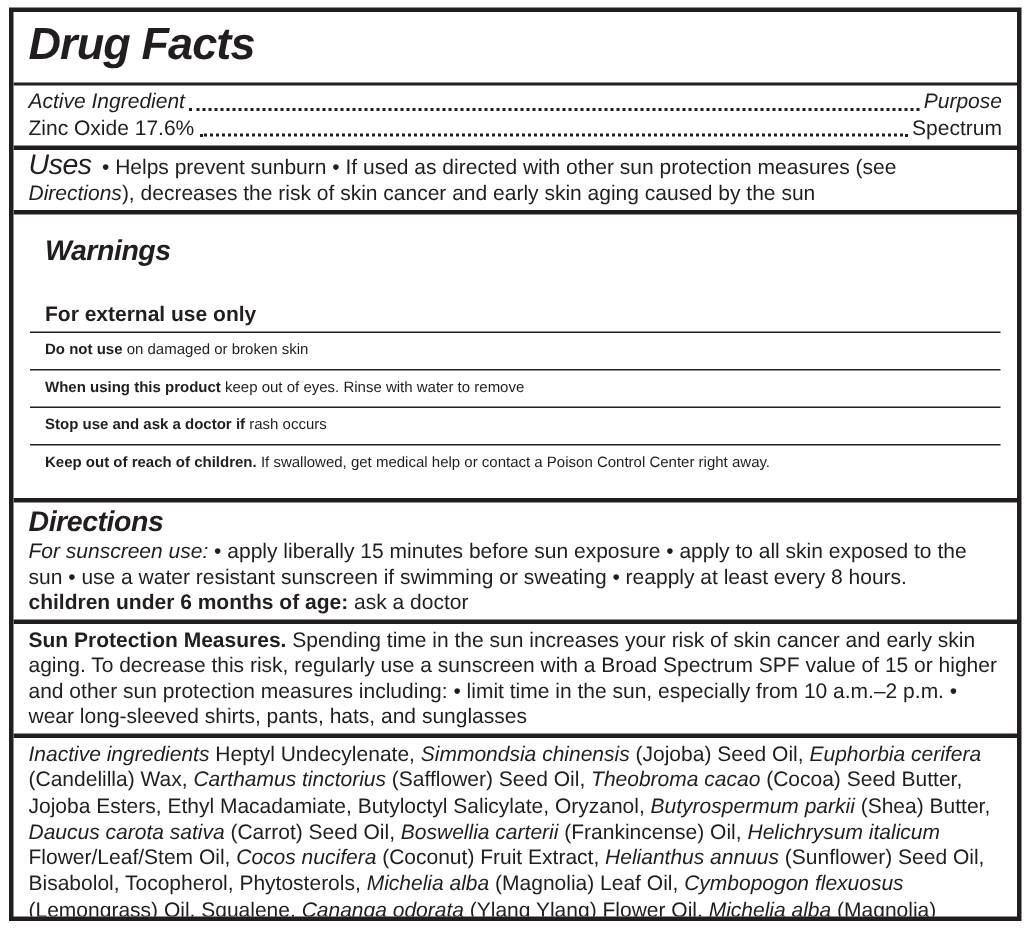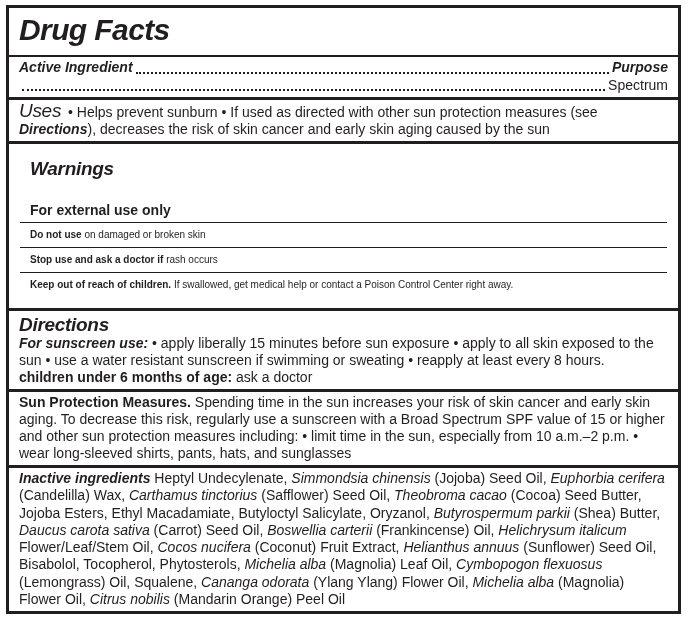--- a/index.html
+++ b/index.html
@@ -35,56 +35,58 @@
     font-size:19px;font-weight:700;font-style:italic;
     letter-spacing:-0.3px;margin:1px 10px 0;line-height:21px;
   }
   .bold{font-weight:700;margin-top:23px;}
   .warn-head{padding:2px 0 3px;}
   .wrow{border-top:1.5px solid var(--ink);padding:3px 10px 4px;font-size:10px;line-height:17px;}
   
   .s-r{}
   .s-b{font-weight:700;}
   .s-i{font-style:italic;}
-  .s-bi{font-weight:700;font-style:italic;}
+  .s-bi{font-weight:400;font-style:italic;}
   .s-h{font-weight:400;font-style:italic;font-size:19px;letter-spacing:-0.3px;padding-right:3px;}
 </style>
 </head>
 <body>
 
 <div class="label">
 
   <div class="sec no-top">
     <div class="page-title">Drug Facts</div>
   </div>
 
   <div class="title-rule"></div>
 
   <div class="sec no-top">
     <div class="leader-row">
       <span class="s-bi">Active Ingredient</span>
       <span class="leader-fill"></span>
       <span class="s-bi">Purpose</span>
     </div>
     <div class="leader-row">
+      <span>Zinc Oxide 17.6%</span>
       <span class="leader-fill"></span>
       <span>Spectrum</span>
     </div>
   </div>
 
   <div class="sec">
     <p><span class="s-h">Uses</span><span class="s-r"> • Helps prevent sunburn • If used as directed with other sun protection measures (see </span><span class="s-bi">Directions</span><span class="s-r">), decreases the risk of skin cancer and early skin aging caused by the sun</span></p>
   </div>
 
   <div class="sec" style="padding:11px;">
     <div class="warn-head">
       <div class="h2">Warnings</div>
       <p class="bold">For external use only</p>
     </div>
     <div class="wrow"><span class="s-b">Do not use</span><span class="s-r"> on damaged or broken skin</span></div>
+    <div class="wrow"><span class="s-b">When using this product</span><span class="s-r"> keep out of eyes. Rinse with water to remove</span></div>
     <div class="wrow"><span class="s-b">Stop use and ask a doctor if</span><span class="s-r"> rash occurs</span></div>
     <div class="wrow"><span class="s-b">Keep out of reach of children.</span><span class="s-r"> If swallowed, get medical help or contact a Poison Control Center right away.</span></div>
   </div>
 
   <div class="sec">
     <div class="h2">Directions</div>
     <p><span class="s-bi">For sunscreen use:</span><span class="s-r"> • apply liberally 15 minutes before sun exposure • apply to all skin exposed to the sun • use a water resistant sunscreen if swimming or sweating • reapply at least every 8 hours.</span></p>
     <p><span class="s-b">children under 6 months of age:</span><span class="s-r"> ask a doctor</span></p>
   </div>
 

